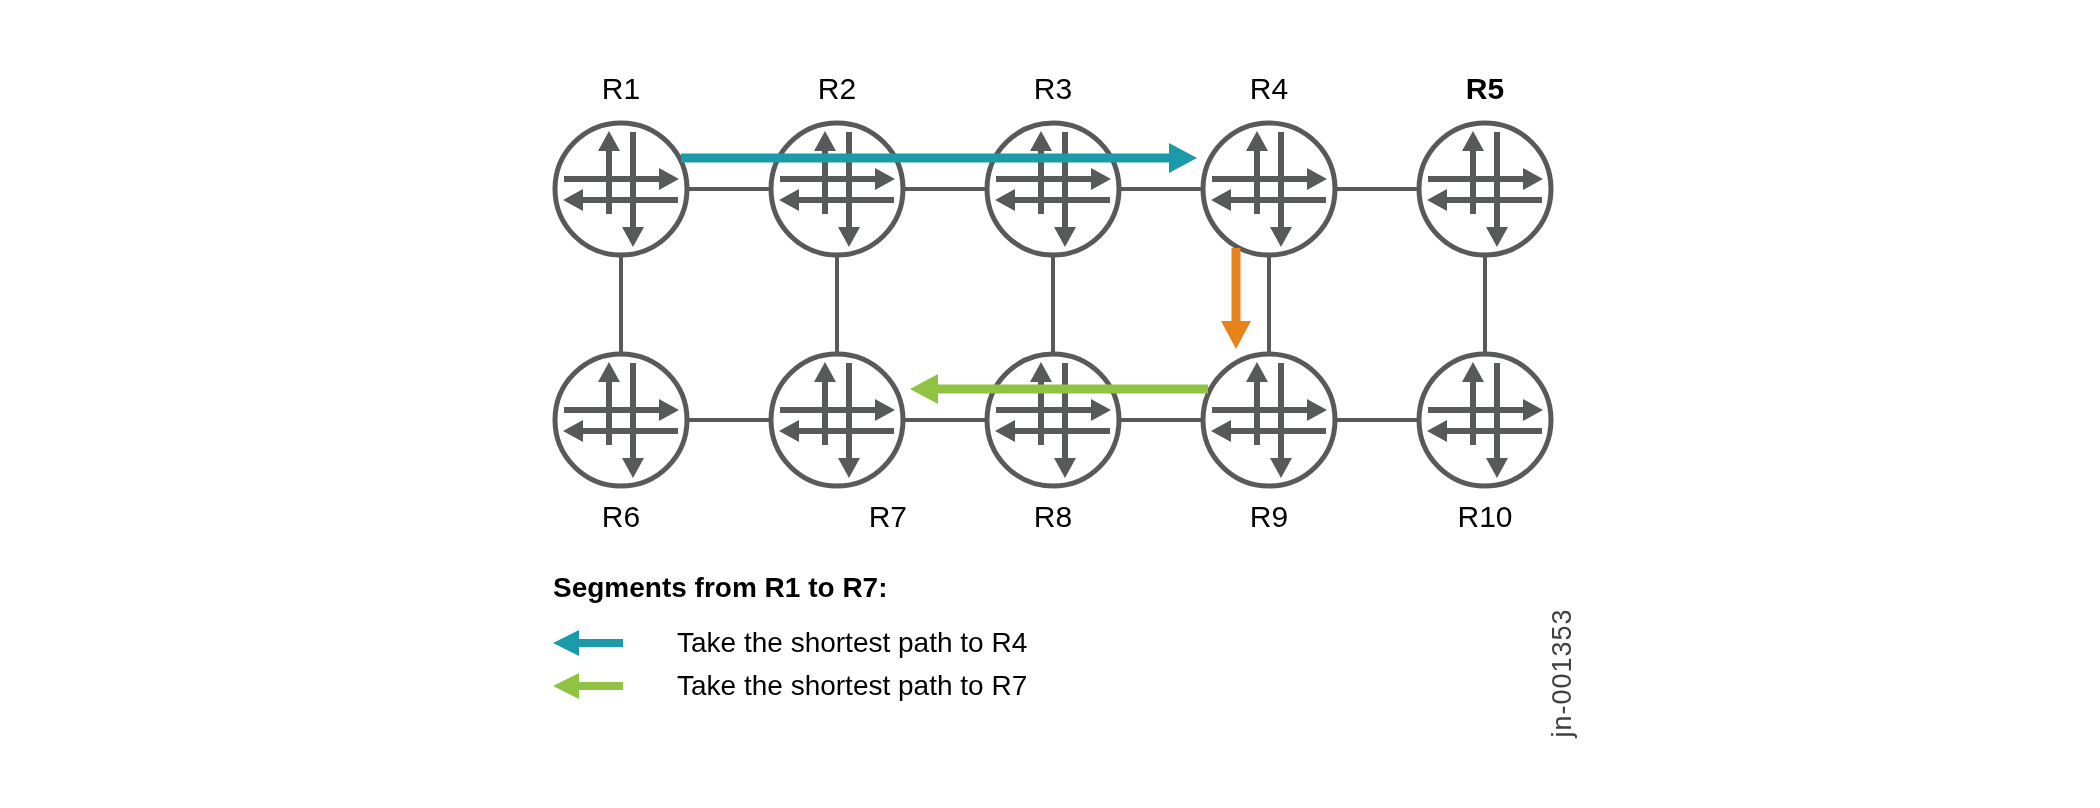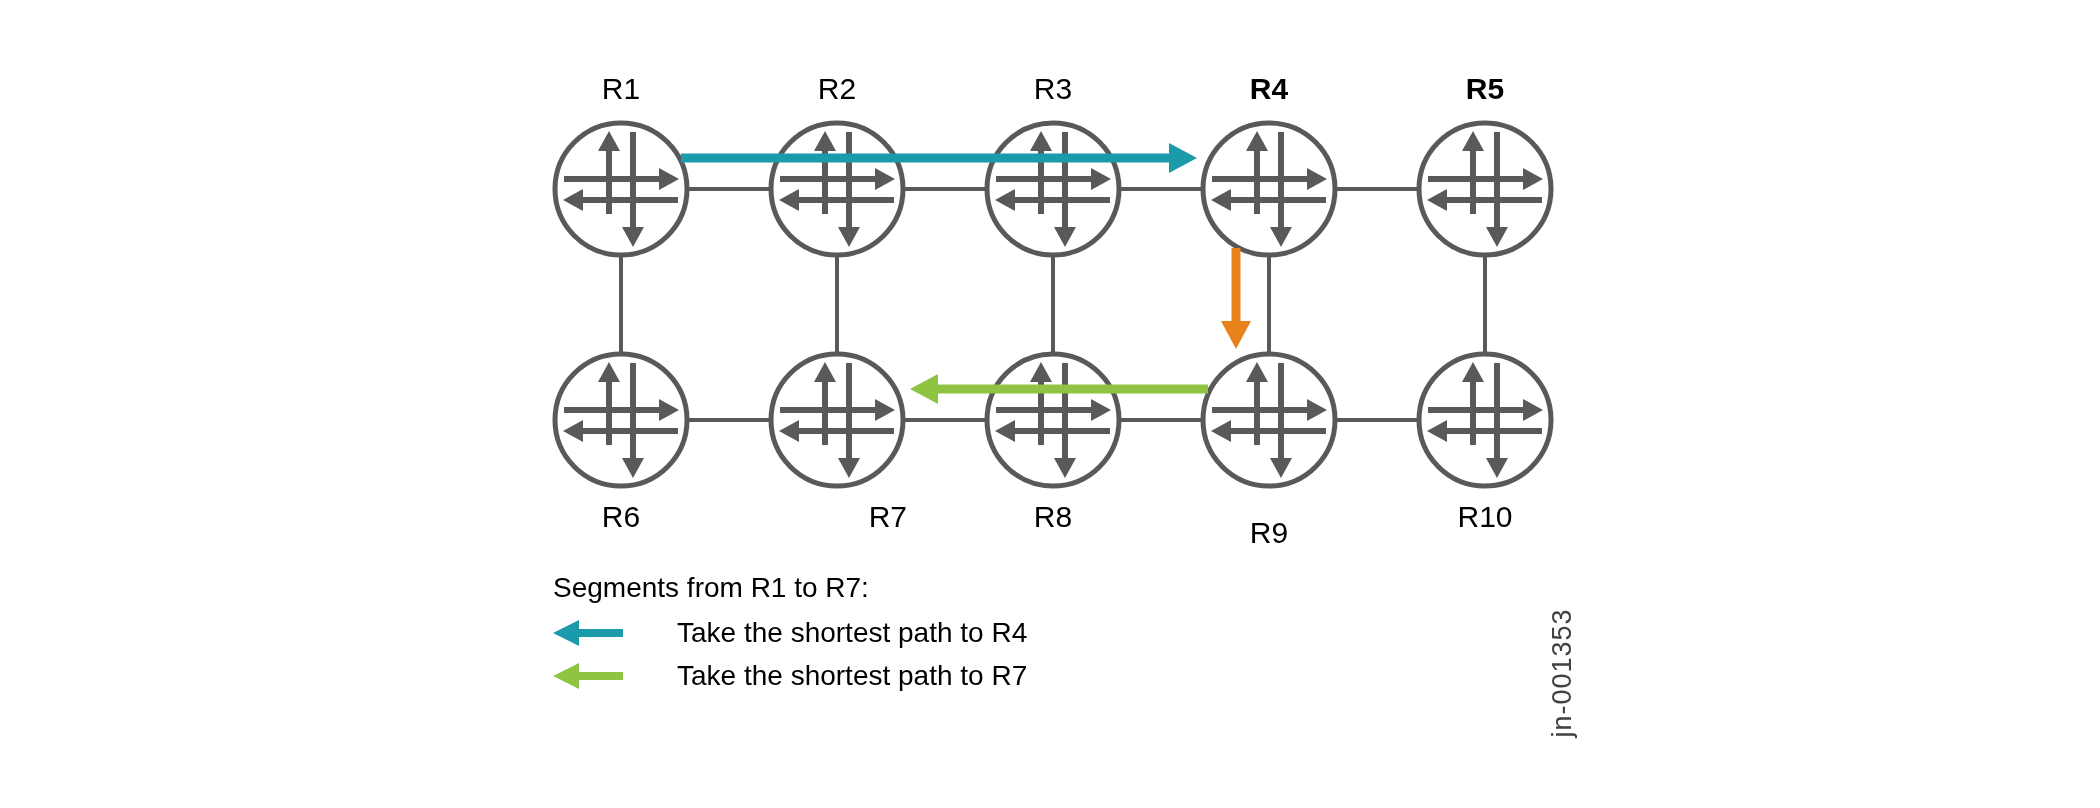--- a/index.html
+++ b/index.html
@@ -26,22 +26,22 @@
   .link{stroke:var(--color-node);stroke-width:4;fill:none;}
   .seg-teal{fill:var(--color-teal);}
   .seg-orange{fill:var(--color-orange);}
   .seg-green{fill:var(--color-green);}
   .node-label{
     position:absolute;width:140px;text-align:center;
     font-size:30px;line-height:30px;color:var(--color-text);
   }
   .legend{position:absolute;left:553px;top:572px;}
   .legend-title{
-    font-size:28px;line-height:32px;font-weight:normal;
-    color:var(--color-text);margin-bottom:14px;
+    font-size:28px;line-height:32px;font-weight:bold;
+    color:var(--color-text);margin-bottom:24px;
   }
   .legend-row{display:flex;align-items:center;height:30px;margin-bottom:13px;gap:40px;}
   .legend-row svg{display:block;flex:0 0 auto;}
   .legend-label{margin-left:14px;font-size:28px;line-height:30px;color:var(--color-text);}
   .figure-id{
     position:absolute;left:1492px;top:659px;width:140px;height:28px;
     line-height:28px;font-size:27px;letter-spacing:1px;text-align:center;
     color:var(--color-id);transform:rotate(-90deg);
   }
 </style>
@@ -126,26 +126,26 @@
     <g>
       <path class="seg-teal" d="M681,153.5 H1169 V143 L1197,158 L1169,173 V162.5 H681 Z"></path>
       <path class="seg-orange" d="M1231.5,248 V321 H1221 L1236,349 L1251,321 H1240.5 V248 Z"></path>
       <path class="seg-green" d="M1208,384.5 H938 V374 L910,389 L938,404 V393.5 H1208 Z"></path>
     </g>
   </svg>
 
   <div class="node-label" style="left:551px;top:74px;">R1</div>
   <div class="node-label" style="left:767px;top:74px;">R2</div>
   <div class="node-label" style="left:983px;top:74px;">R3</div>
-  <div class="node-label" style="left:1199px;top:74px;font-weight:bold;">R4</div>
+  <div class="node-label" style="left:1199px;top:74px;">R4</div>
   <div class="node-label" style="left:1415px;top:74px;font-weight:bold;">R5</div>
   <div class="node-label" style="left:551px;top:502px;">R6</div>
   <div class="node-label" style="left:767px;top:502px;text-align:right;">R7</div>
   <div class="node-label" style="left:983px;top:502px;">R8</div>
-  <div class="node-label" style="left:1199px;top:518px;">R9</div>
+  <div class="node-label" style="left:1199px;top:502px;">R9</div>
   <div class="node-label" style="left:1415px;top:502px;">R10</div>
 
   <div class="legend">
     <div class="legend-title">Segments from R1 to R7:</div>
 
     <div class="legend-row">
       <svg width="70" height="30">
         <path d="M0,15 L26,2 V11 H70 V19 H26 V28 Z" fill="#1B9AAA"></path>
       </svg>
       <span class="legend-label">Take the shortest path to R4</span>

